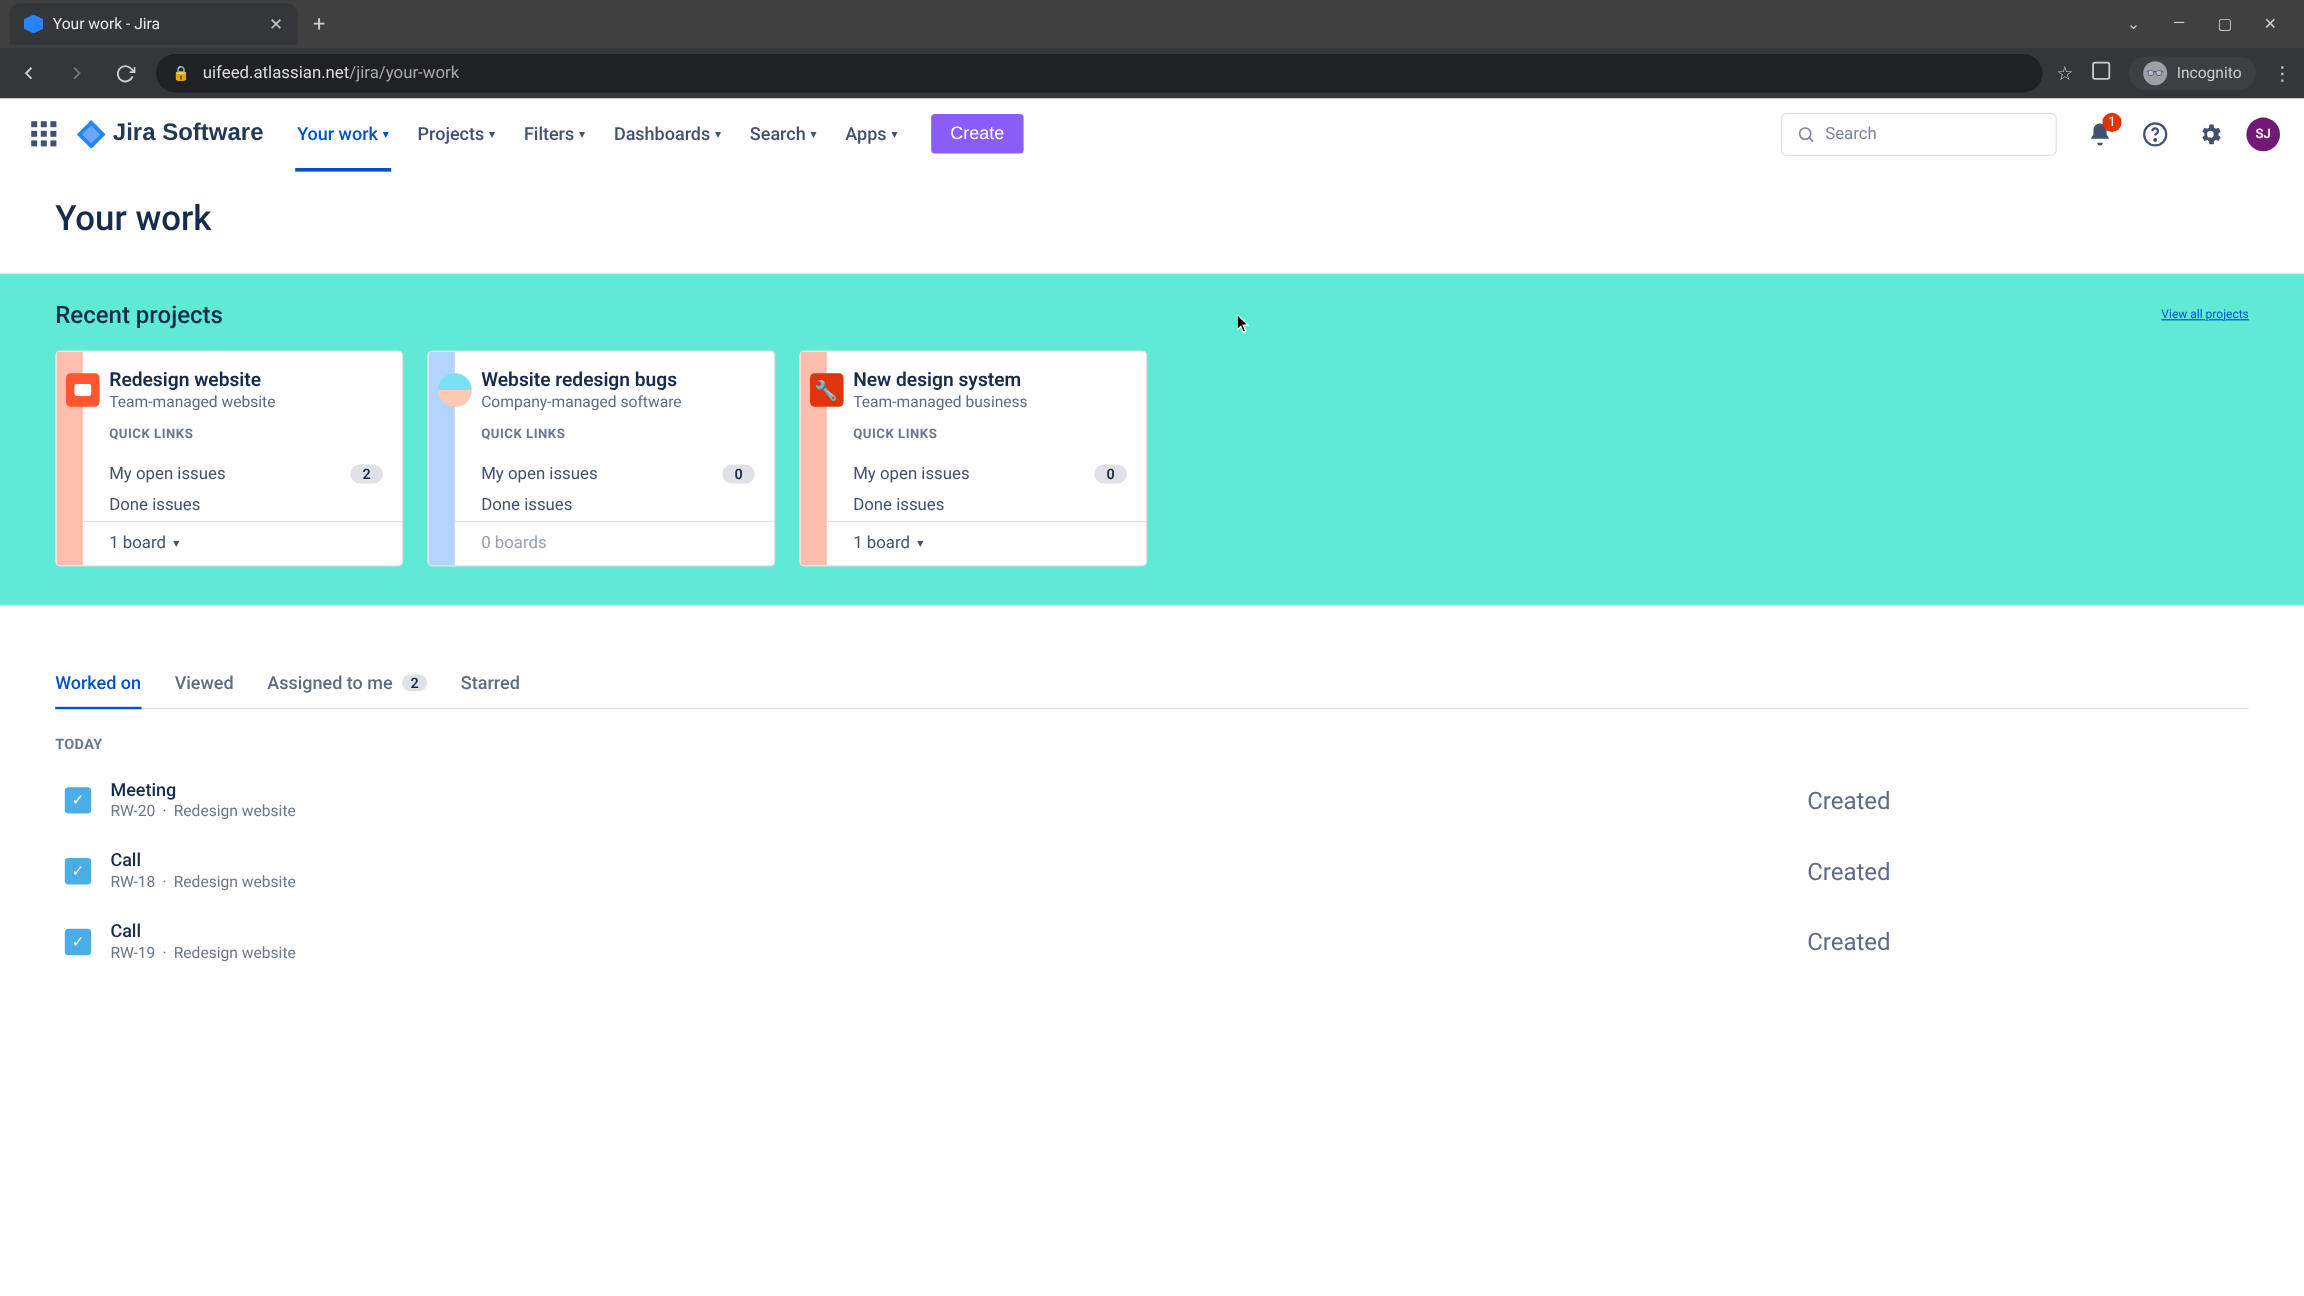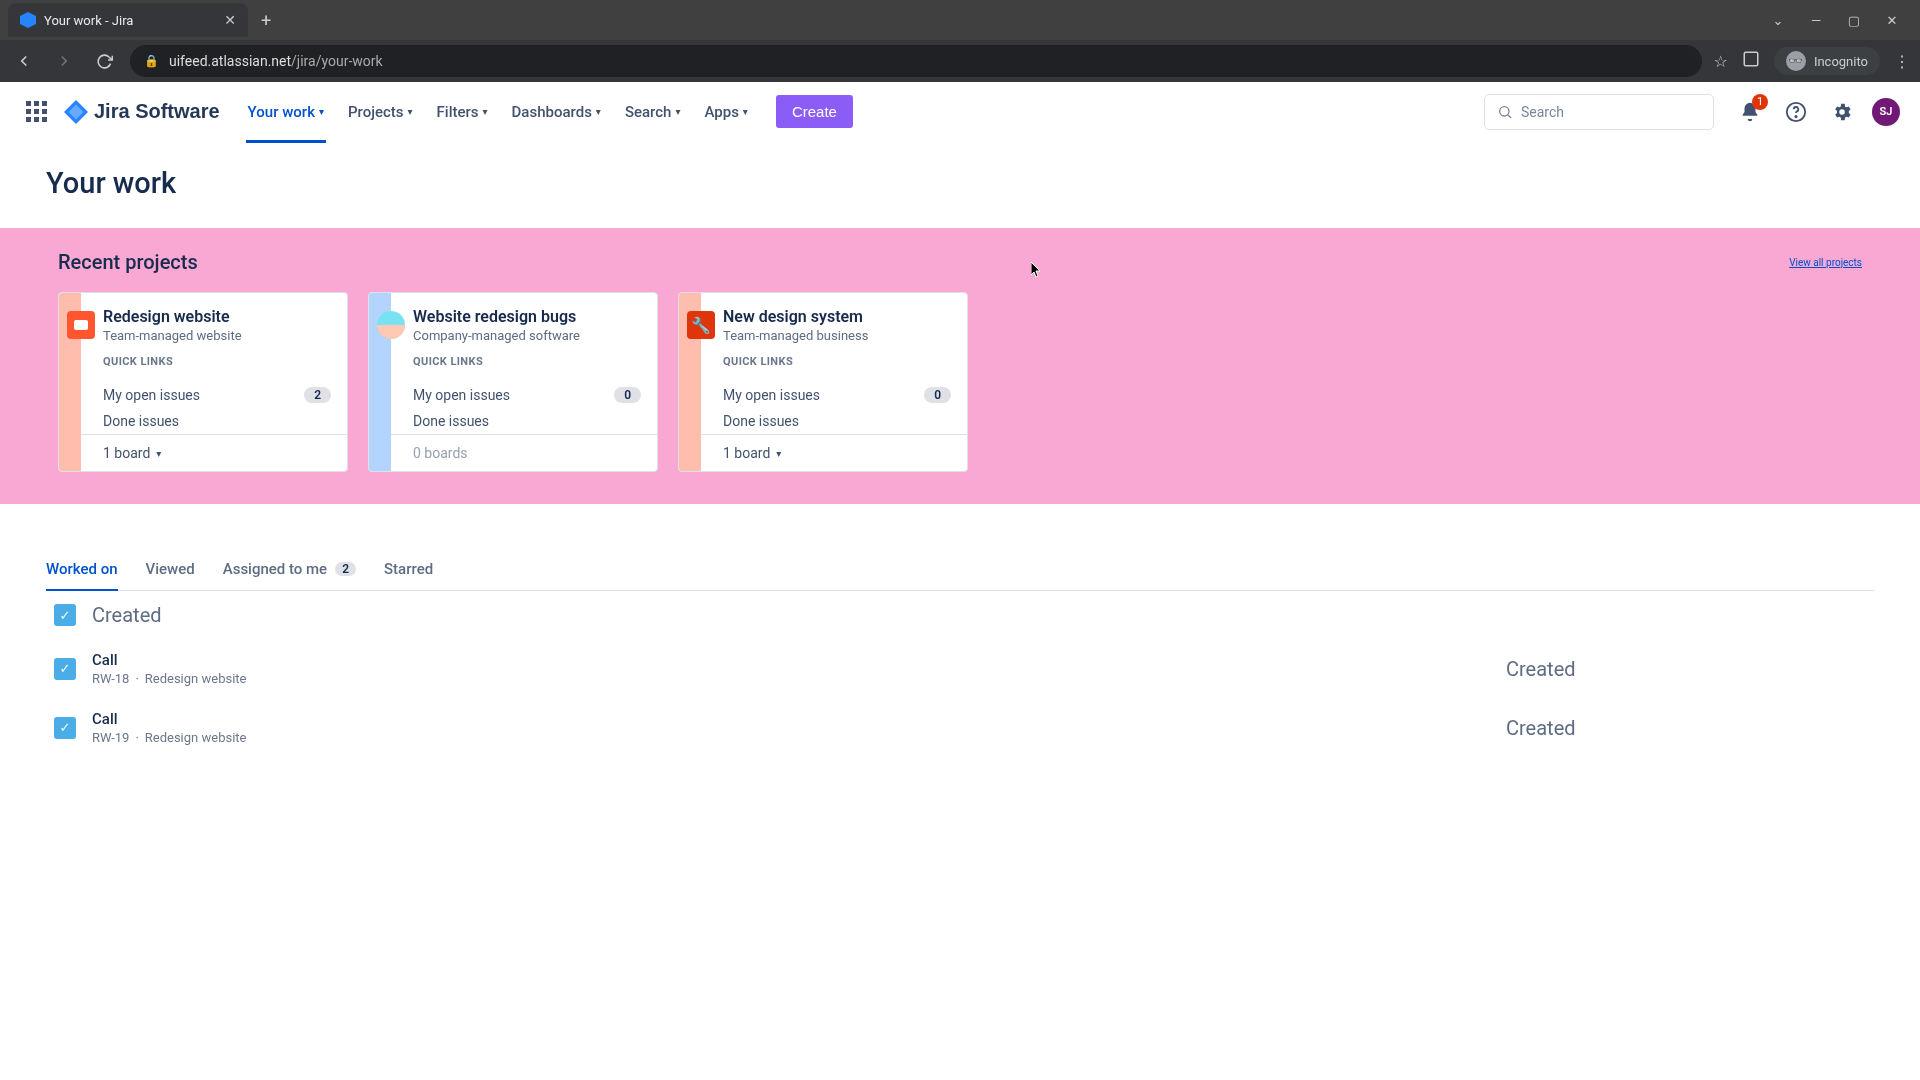--- a/index.html
+++ b/index.html
@@ -47,21 +47,21 @@
 .search-box svg { width:16px; height:16px; }
 .search-box span { font-size:14px; }
 .hdr-icons { display:flex; align-items:center; gap:14px; margin-left:16px; }
 .hdr-icon { width:32px; height:32px; display:flex; align-items:center; justify-content:center; cursor:pointer; color:#42526e; border-radius:50%; position:relative; }
 .notif-badge { position:absolute; top:-2px; right:-2px; background:#de350b; color:#fff; border-radius:8px; min-width:16px; height:16px; font-size:11px; display:flex; align-items:center; justify-content:center; padding:0 3px; }
 .avatar { width:28px; height:28px; border-radius:50%; background:#701a75; color:#fff; display:flex; align-items:center; justify-content:center; font-size:11px; font-weight:600; cursor:pointer; }
 
 .page-body { padding: 24px 46px; }
 .page-title { font-size:29px; font-weight:500; color:#172b4d; margin-bottom:28px; }
 
-.recent-section { background:#f9a8d4; margin: 0 -46px; padding: 22px 58px 32px; }
+.recent-section { background:#5eead4; margin: 0 -46px; padding: 22px 46px 32px; }
 .section-header { display:flex; align-items:center; justify-content:space-between; margin-bottom:18px; }
 .section-title { font-size:20px; font-weight:500; color:#172b4d; }
 .view-all { color:#0052cc; text-decoration:underline; font-size:10px; cursor:pointer; }
 .projects-row { display:flex; gap:20px; }
 .proj-card { width:290px; background:#fff; border:1px solid #dfe1e6; border-radius:4px; display:flex; overflow:hidden; }
 .proj-stripe { width:22px; }
 .stripe-red { background:#ffbdad; }
 .stripe-blue { background:#b3d4ff; }
 .proj-body { flex:1; display:flex; flex-direction:column; }
 .proj-top { padding:14px 18px 8px 0; position:relative; }
@@ -318,23 +318,28 @@
         </div>
         <div class="tab-item ">
           <span>Assigned to me</span>
           <span class="tab-badge">2</span>
         </div>
         <div class="tab-item ">
           <span>Starred</span>
         </div>
       </div>
 
+    <div class="group-label">TODAY</div>
     <div id="issues-list">
     <div class="issue-row">
       <div class="issue-icon">✓</div>
+      <div class="issue-main">
+        <div class="issue-title">Meeting</div>
+        <div class="issue-meta">RW-20<span class="dot">·</span>Redesign website</div>
+      </div>
       <div class="issue-status">Created</div>
     </div>
     <div class="issue-row">
       <div class="issue-icon">✓</div>
       <div class="issue-main">
         <div class="issue-title">Call</div>
         <div class="issue-meta">RW-18<span class="dot">·</span>Redesign website</div>
       </div>
       <div class="issue-status">Created</div>
     </div>

